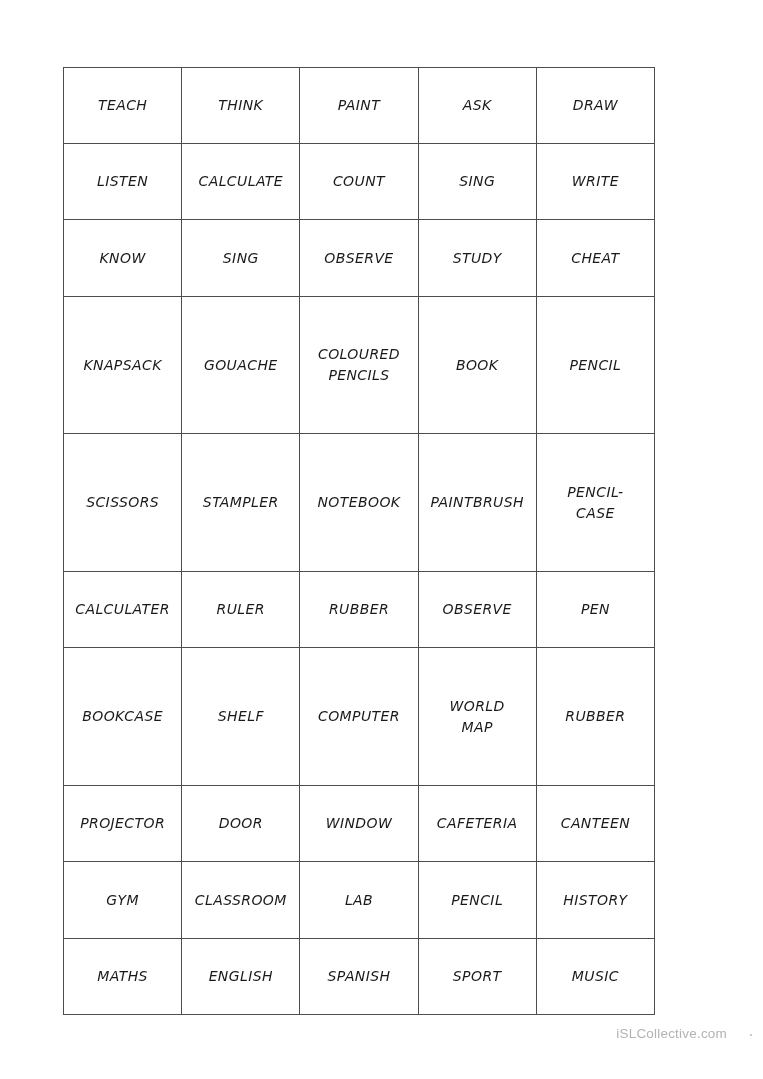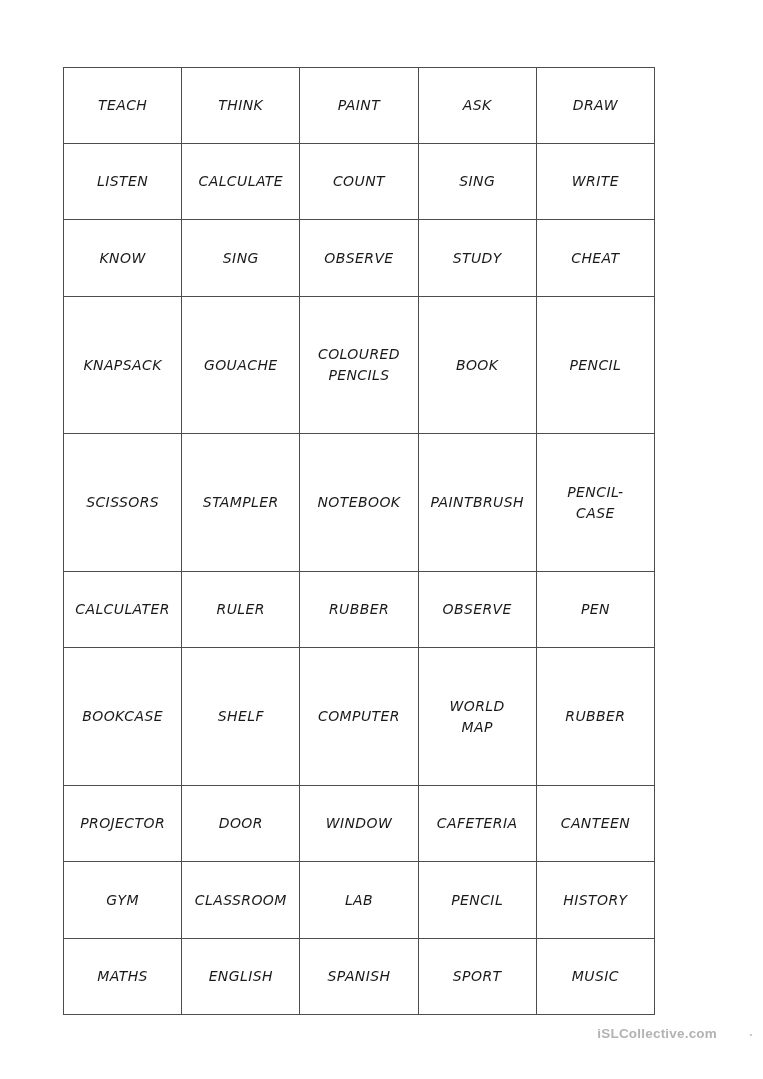--- a/index.html
+++ b/index.html
@@ -29,23 +29,23 @@
     font-size: 14px;
     line-height: 21px;
     letter-spacing: 0.4px;
     color: #1a1a1a;
     white-space: pre-line;
     padding: 2px 5px;
   }
   .watermark {
     position: absolute;
     top: 1026px;
-    right: 46px;
+    right: 36px;
     font-family: "Liberation Sans", sans-serif;
-    font-weight: bold;
+    font-weight: normal;
     font-size: 13.5px;
     color: #b3b3b3;
     letter-spacing: 0.2px;
   }
   .stray-dot {
     position: absolute;
     top: 1024px;
     left: 749px;
     font-family: "Liberation Sans", sans-serif;
     font-weight: bold;

